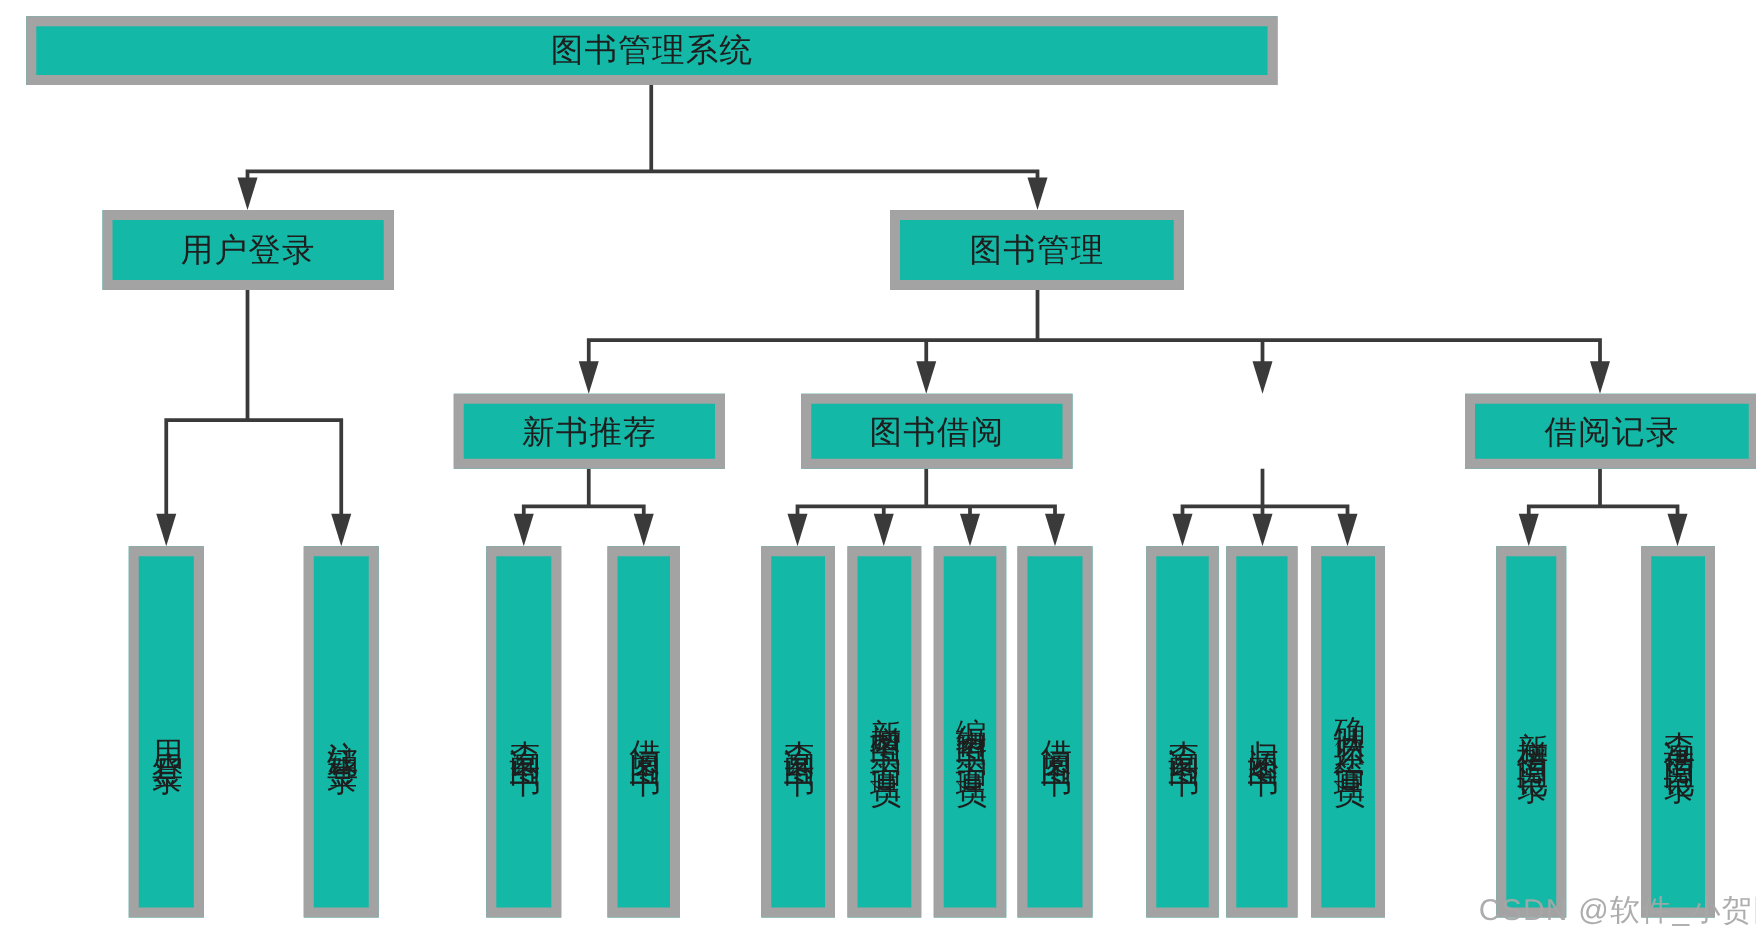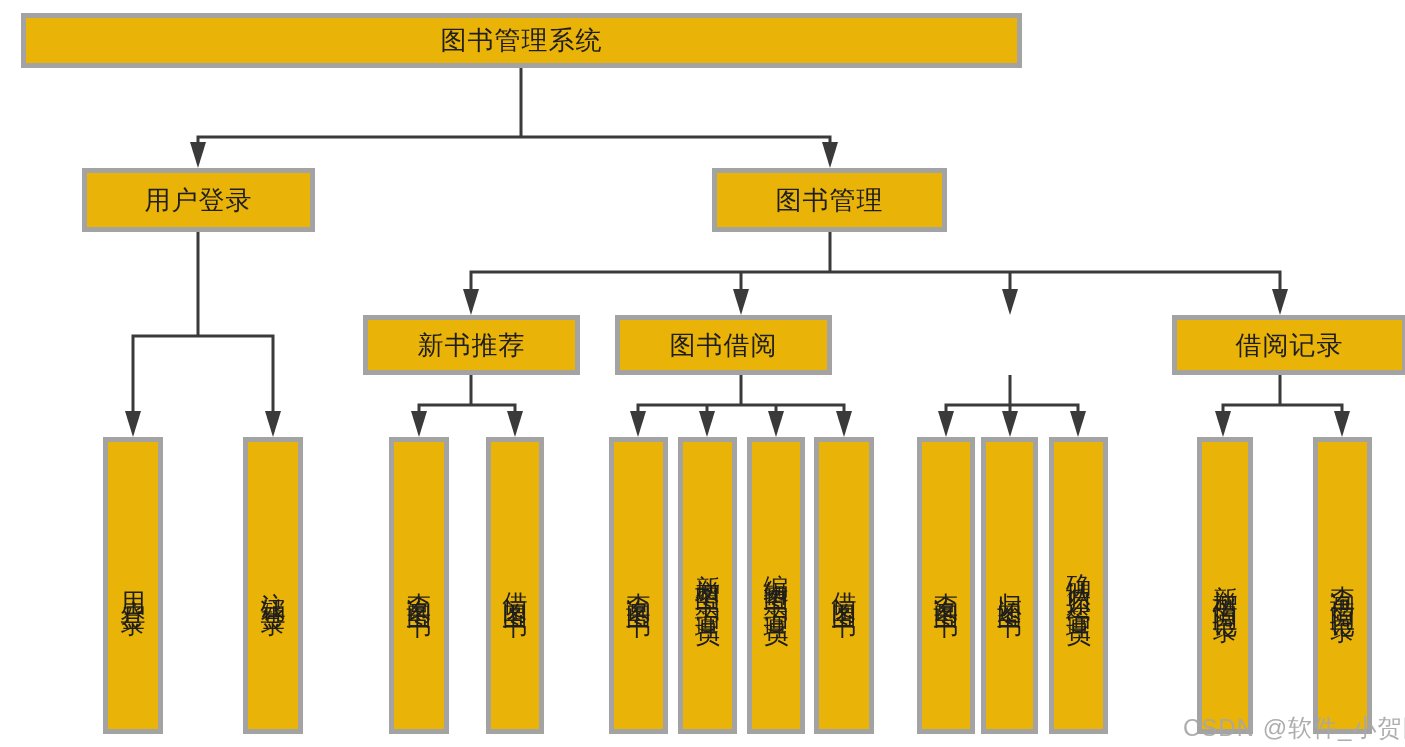--- a/index.html
+++ b/index.html
@@ -7,22 +7,22 @@
     position:relative;
     width:1405px;height:747px;
     background:#ffffff;
     font-family:"Liberation Sans","DejaVu Sans",sans-serif;
     overflow:hidden;
   }
   #connectors{position:absolute;left:0;top:0;width:1405px;height:747px;}
   .node{
     position:absolute;
     box-sizing:border-box;
-    border:5px solid #a3a3a3;
-    background:#eab308;
+    border:8px solid #a3a3a3;
+    background:#14b8a6;
     display:flex;align-items:center;justify-content:center;
     color:#1e1e1e;
   }
   .hnode{font-size:26px;letter-spacing:1px;}
   .leaf{top:437px;height:297px;}
   .vtext{
     writing-mode:vertical-rl;
     text-orientation:upright;
     font-size:25px;
     letter-spacing:7px;
@@ -93,21 +93,21 @@
   <div class="node hnode" style="left:82px;top:168px;width:233px;height:64px;">
     <span>用户登录</span>
   </div>
   <div class="node hnode" style="left:363px;top:315px;width:217px;height:60px;">
     <span>新书推荐</span>
   </div>
 
   <div class="node hnode" style="left:712px;top:168px;width:235px;height:64px;">
     <span>图书管理</span>
   </div>
-  <div class="node hnode" style="left:615px;top:315px;width:217px;height:60px;">
+  <div class="node hnode" style="left:641px;top:315px;width:217px;height:60px;">
     <span>图书借阅</span>
   </div>
   <div class="node hnode" style="left:1172px;top:315px;width:235px;height:60px;">
     <span>借阅记录</span>
   </div>
 
   <div class="node leaf" style="left:103px;width:60px;">
     <span class="vtext">用户登录</span>
   </div>
   <div class="node leaf" style="left:243px;width:60px;">

